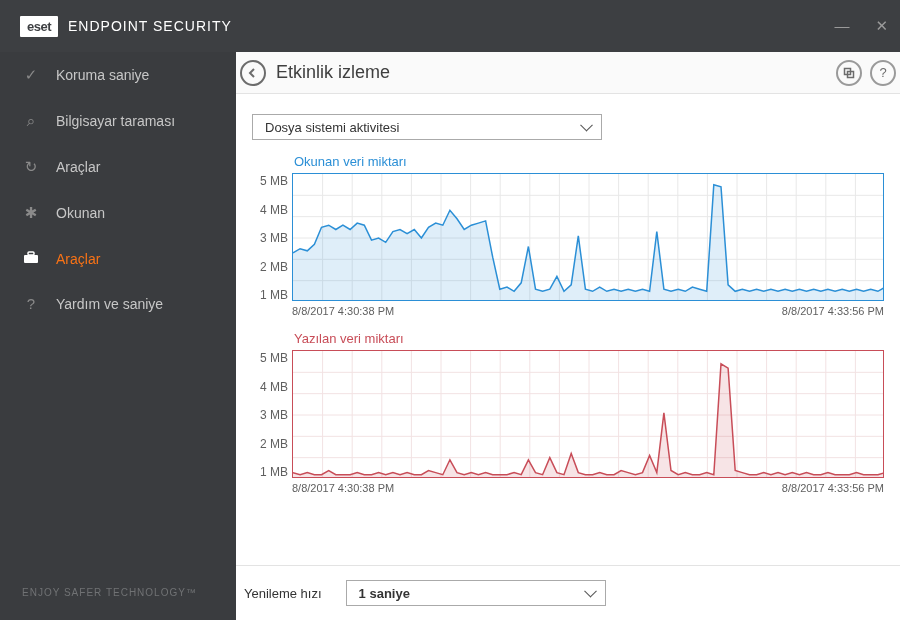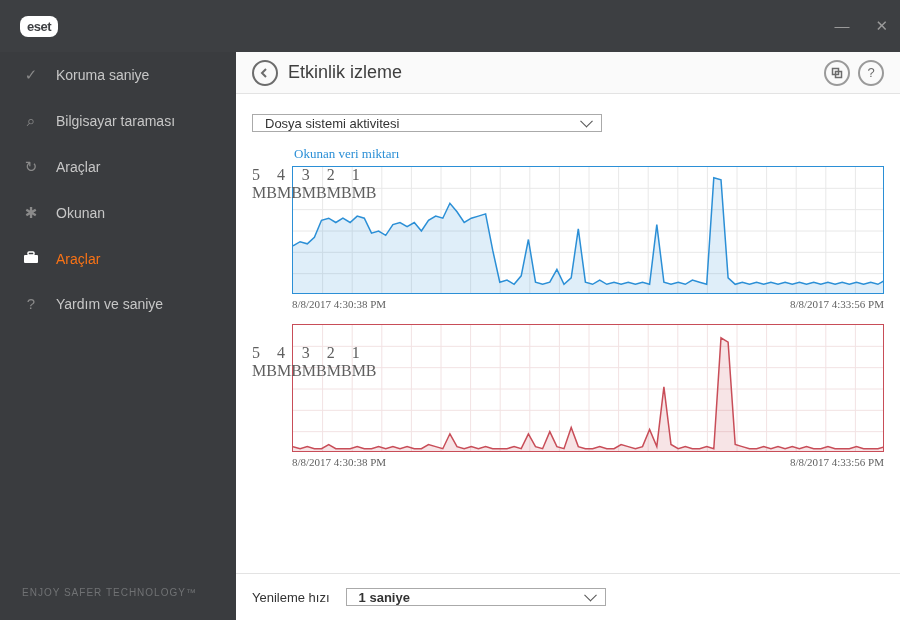--- a/index.html
+++ b/index.html
@@ -19,21 +19,21 @@
       padding: 0 12px 0 20px;
       color: #fff;
     }
     .brand { display: flex; align-items: center; gap: 10px; }
     .logo {
       background: #fff;
       color: #3d3f42;
       font-weight: 700;
       font-size: 13px;
       padding: 3px 7px;
-      border-radius: 8px;
+      border-radius: 1px;
       letter-spacing: -0.5px;
     }
     .product { font-size: 14px; letter-spacing: 1px; font-weight: 300; }
     .window-controls { display: flex; gap: 26px; color: #9a9a9a; }
     .window-controls span { cursor: default; font-size: 15px; }
 
     .main { display: flex; height: calc(100% - 52px); }
 
     .sidebar {
       width: 240px;
@@ -59,21 +59,21 @@
       font-size: 10px;
       color: #707274;
       letter-spacing: 1px;
     }
 
     .content { flex: 1; background: #fff; display: flex; flex-direction: column; }
     .header {
       height: 42px;
       display: flex;
       align-items: center;
-      padding: 0 16px;
+      padding: 0 4px;
       border-bottom: 1px solid #e3e3e3;
       gap: 10px;
       background: #fafafa;
     }
     .back-btn {
       width: 26px; height: 26px;
       border: 2px solid #6c6c6c;
       border-radius: 50%;
       display: flex; align-items: center; justify-content: center;
       color: #6c6c6c;
@@ -86,79 +86,81 @@
       border-radius: 50%;
       display: flex; align-items: center; justify-content: center;
       color: #6c6c6c;
       font-size: 13px;
     }
 
     .panel { padding: 20px 16px 10px 16px; }
     .dropdown {
       position: relative;
       border: 1px solid #aaa;
-      height: 18px;
+      height: 26px;
       display: flex;
       align-items: center;
       padding: 0 12px;
       font-size: 13px;
       color: #333;
       background: #fff;
     }
     .dropdown::after {
       content: "";
       position: absolute;
       right: 10px;
       top: 50%;
       width: 8px; height: 8px;
       border-right: 1.5px solid #555;
       border-bottom: 1.5px solid #555;
       transform: translateY(-70%) rotate(45deg);
     }
     .top-dropdown { width: 350px; }
     .bottom-dropdown { width: 260px; font-weight: bold; }
 
-    .chart-block { margin-top: 14px; padding-left: 40px; position: relative; font-family: Liberation Serif, serif; }
+    .chart-block { margin-top: 14px; padding-left: 40px; position: relative; }
     .chart-title { font-size: 13px; margin-bottom: 4px; margin-left: 2px; }
     .chart-title.read { color: #2b8fd6; }
     .chart-title.write { color: #c84d58; }
     .yaxis {
       position: absolute;
       left: 0; top: 20px;
       width: 36px;
       display: flex;
-      flex-direction: row;
+      flex-direction: column;
       justify-content: space-between;
       height: 128px;
-      font-size: 16px;
+      text-align: right;
+      font-size: 12px;
       color: #5f5f5f;
     }
     .chart-svg { display: block; border: 1px solid; }
     .chart-svg.read { border-color: #2b8fd6; }
     .chart-svg.write { border-color: #c84d58; }
     .xaxis { display: flex; justify-content: space-between; font-size: 11px; color: #5f5f5f; margin-top: 4px; gap: 12px; }
     .grid-line { stroke: #e8e8e8; stroke-width: 1; }
     .write .grid-line { stroke: #f2e2e3; }
 
     .bottom-bar {
       margin-top: auto;
       border-top: 1px solid #e3e3e3;
-      padding: 14px 16px;
-      display: flex;
-      align-items: center;
-      gap: 16px;
+      padding: 14px 8px;
+      display: flex;
+      align-items: center;
+      gap: 24px;
     }
     .bottom-label { font-size: 13px; color: #333; }
   </style>
 </head>
 <body>
 
 <div class="titlebar">
   <div class="brand">
     <div class="logo">eset</div>
+    <div class="product">ENDPOINT SECURITY</div>
   </div>
   <div class="window-controls">
     <span>—</span>
     <span>✕</span>
   </div>
 </div>
 
 <div class="main">
   <div class="sidebar">
     <div class="nav-item">
@@ -254,20 +256,21 @@
             <path d="M 0 128 L 0.0 78.9 L 7.1 74.7 L 14.3 76.8 L 21.4 70.4 L 28.5 53.3 L 35.7 51.2 L 42.8 55.5 L 49.9 51.2 L 57.1 55.5 L 64.2 49.1 L 71.3 51.2 L 78.5 66.1 L 85.6 64.0 L 92.7 68.3 L 99.9 57.6 L 107.0 55.5 L 114.1 59.7 L 121.3 55.5 L 128.4 64.0 L 135.5 53.3 L 142.7 49.1 L 149.8 51.2 L 156.9 36.3 L 164.0 44.8 L 171.2 55.5 L 178.3 51.2 L 185.4 49.1 L 192.6 46.9 L 199.7 83.2 L 206.8 115.2 L 214.0 113.1 L 221.1 117.3 L 228.2 108.8 L 235.4 72.5 L 242.5 115.2 L 249.6 117.3 L 256.8 115.2 L 263.9 102.4 L 271.0 117.3 L 278.2 110.9 L 285.3 61.9 L 292.4 115.2 L 299.6 117.3 L 306.7 113.1 L 313.8 117.3 L 321.0 115.2 L 328.1 117.3 L 335.2 115.2 L 342.4 117.3 L 349.5 115.2 L 356.6 117.3 L 363.8 57.6 L 370.9 115.2 L 378.0 117.3 L 385.2 115.2 L 392.3 117.3 L 399.4 113.1 L 406.6 115.2 L 413.7 117.3 L 420.8 10.7 L 428.0 12.8 L 435.1 110.9 L 442.2 117.3 L 449.3 115.2 L 456.5 117.3 L 463.6 115.2 L 470.7 117.3 L 477.9 115.2 L 485.0 117.3 L 492.1 115.2 L 499.3 117.3 L 506.4 115.2 L 513.5 117.3 L 520.7 115.2 L 527.8 117.3 L 534.9 115.2 L 542.1 117.3 L 549.2 115.2 L 556.3 117.3 L 563.5 115.2 L 570.6 117.3 L 577.7 115.2 L 584.9 117.3 L 592.0 113.1 L 592 128 Z" fill="#2b8fd6" fill-opacity="0.15"></path>
             <path d="M 0.0 78.9 L 7.1 74.7 L 14.3 76.8 L 21.4 70.4 L 28.5 53.3 L 35.7 51.2 L 42.8 55.5 L 49.9 51.2 L 57.1 55.5 L 64.2 49.1 L 71.3 51.2 L 78.5 66.1 L 85.6 64.0 L 92.7 68.3 L 99.9 57.6 L 107.0 55.5 L 114.1 59.7 L 121.3 55.5 L 128.4 64.0 L 135.5 53.3 L 142.7 49.1 L 149.8 51.2 L 156.9 36.3 L 164.0 44.8 L 171.2 55.5 L 178.3 51.2 L 185.4 49.1 L 192.6 46.9 L 199.7 83.2 L 206.8 115.2 L 214.0 113.1 L 221.1 117.3 L 228.2 108.8 L 235.4 72.5 L 242.5 115.2 L 249.6 117.3 L 256.8 115.2 L 263.9 102.4 L 271.0 117.3 L 278.2 110.9 L 285.3 61.9 L 292.4 115.2 L 299.6 117.3 L 306.7 113.1 L 313.8 117.3 L 321.0 115.2 L 328.1 117.3 L 335.2 115.2 L 342.4 117.3 L 349.5 115.2 L 356.6 117.3 L 363.8 57.6 L 370.9 115.2 L 378.0 117.3 L 385.2 115.2 L 392.3 117.3 L 399.4 113.1 L 406.6 115.2 L 413.7 117.3 L 420.8 10.7 L 428.0 12.8 L 435.1 110.9 L 442.2 117.3 L 449.3 115.2 L 456.5 117.3 L 463.6 115.2 L 470.7 117.3 L 477.9 115.2 L 485.0 117.3 L 492.1 115.2 L 499.3 117.3 L 506.4 115.2 L 513.5 117.3 L 520.7 115.2 L 527.8 117.3 L 534.9 115.2 L 542.1 117.3 L 549.2 115.2 L 556.3 117.3 L 563.5 115.2 L 570.6 117.3 L 577.7 115.2 L 584.9 117.3 L 592.0 113.1 " fill="none" stroke="#2b8fd6" stroke-width="1.5"></path>
           </svg>
         <div class="xaxis">
           <span>8/8/2017 4:30:38 PM</span>
           <span>8/8/2017 4:33:56 PM</span>
         </div>
       </div>
 
       <div class="chart-block">
+        <div class="chart-title write">Yazılan veri miktarı</div>
         <div class="yaxis">
           <span>5 MB</span>
           <span>4 MB</span>
           <span>3 MB</span>
           <span>2 MB</span>
           <span>1 MB</span>
         </div>
         <svg id="svg-write" class="chart-svg write" width="592" height="128">
             <line x1="0" x2="592" y1="106.66666666666667" y2="106.66666666666667" class="grid-line"></line>
             <line x1="0" x2="592" y1="85.33333333333334" y2="85.33333333333334" class="grid-line"></line>

